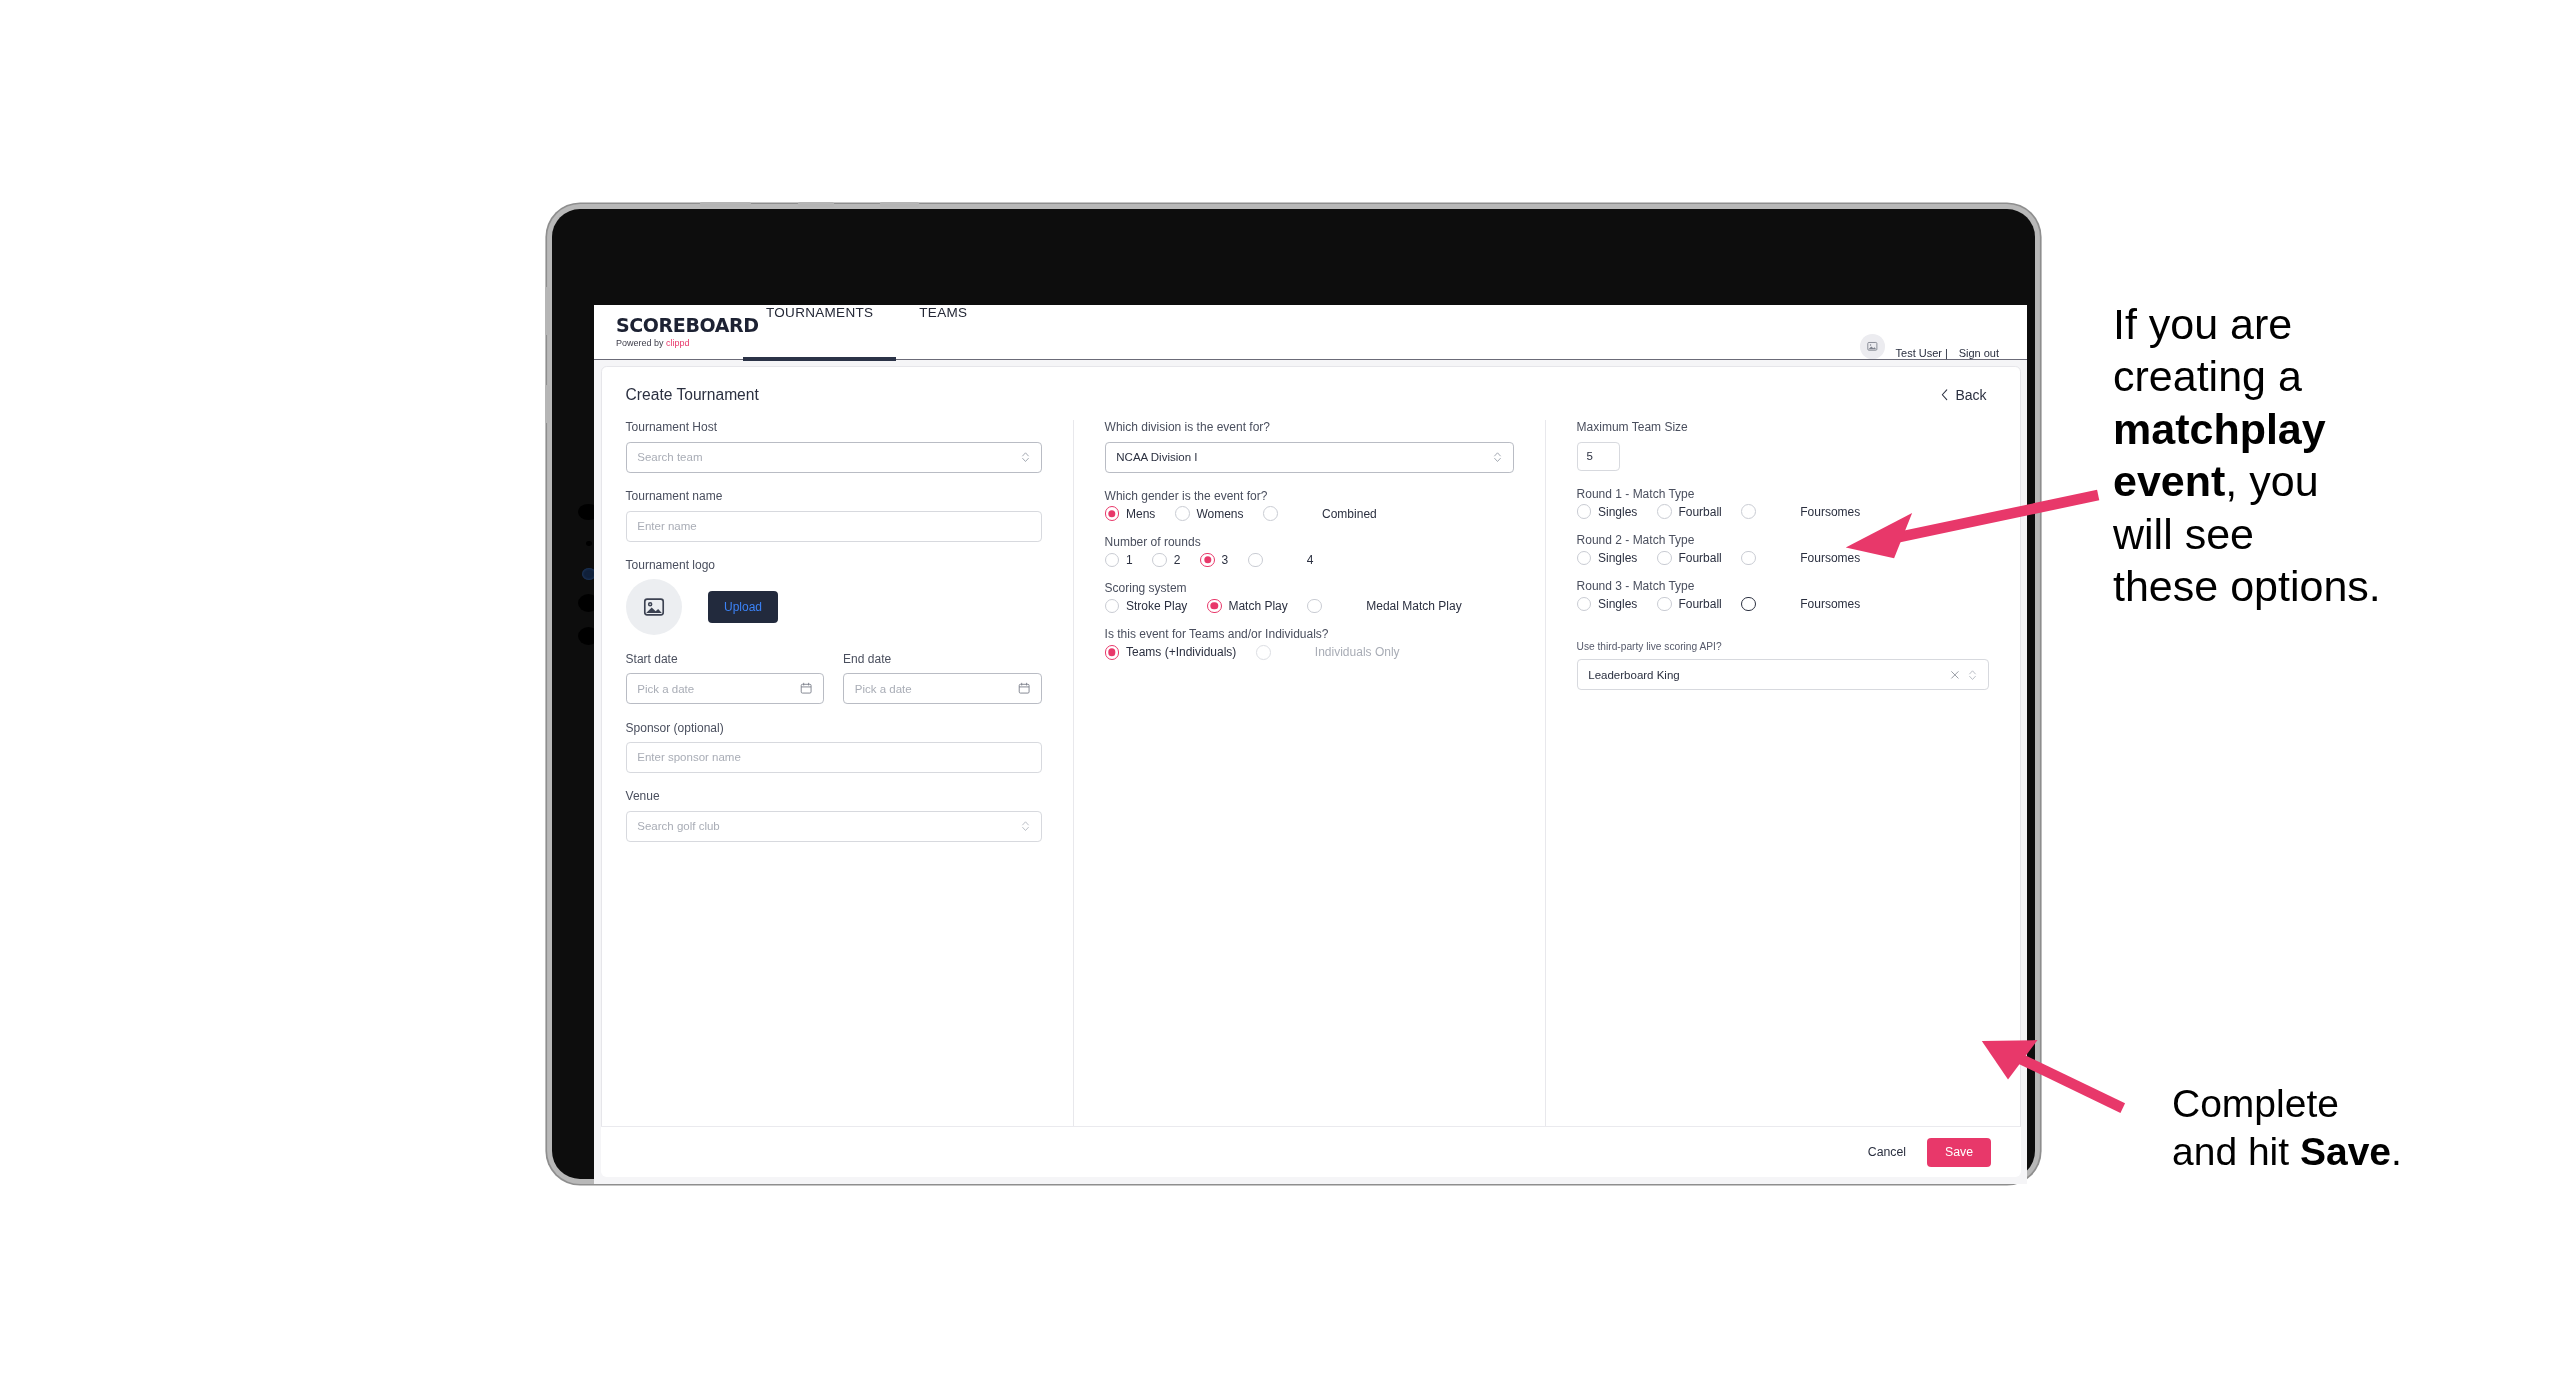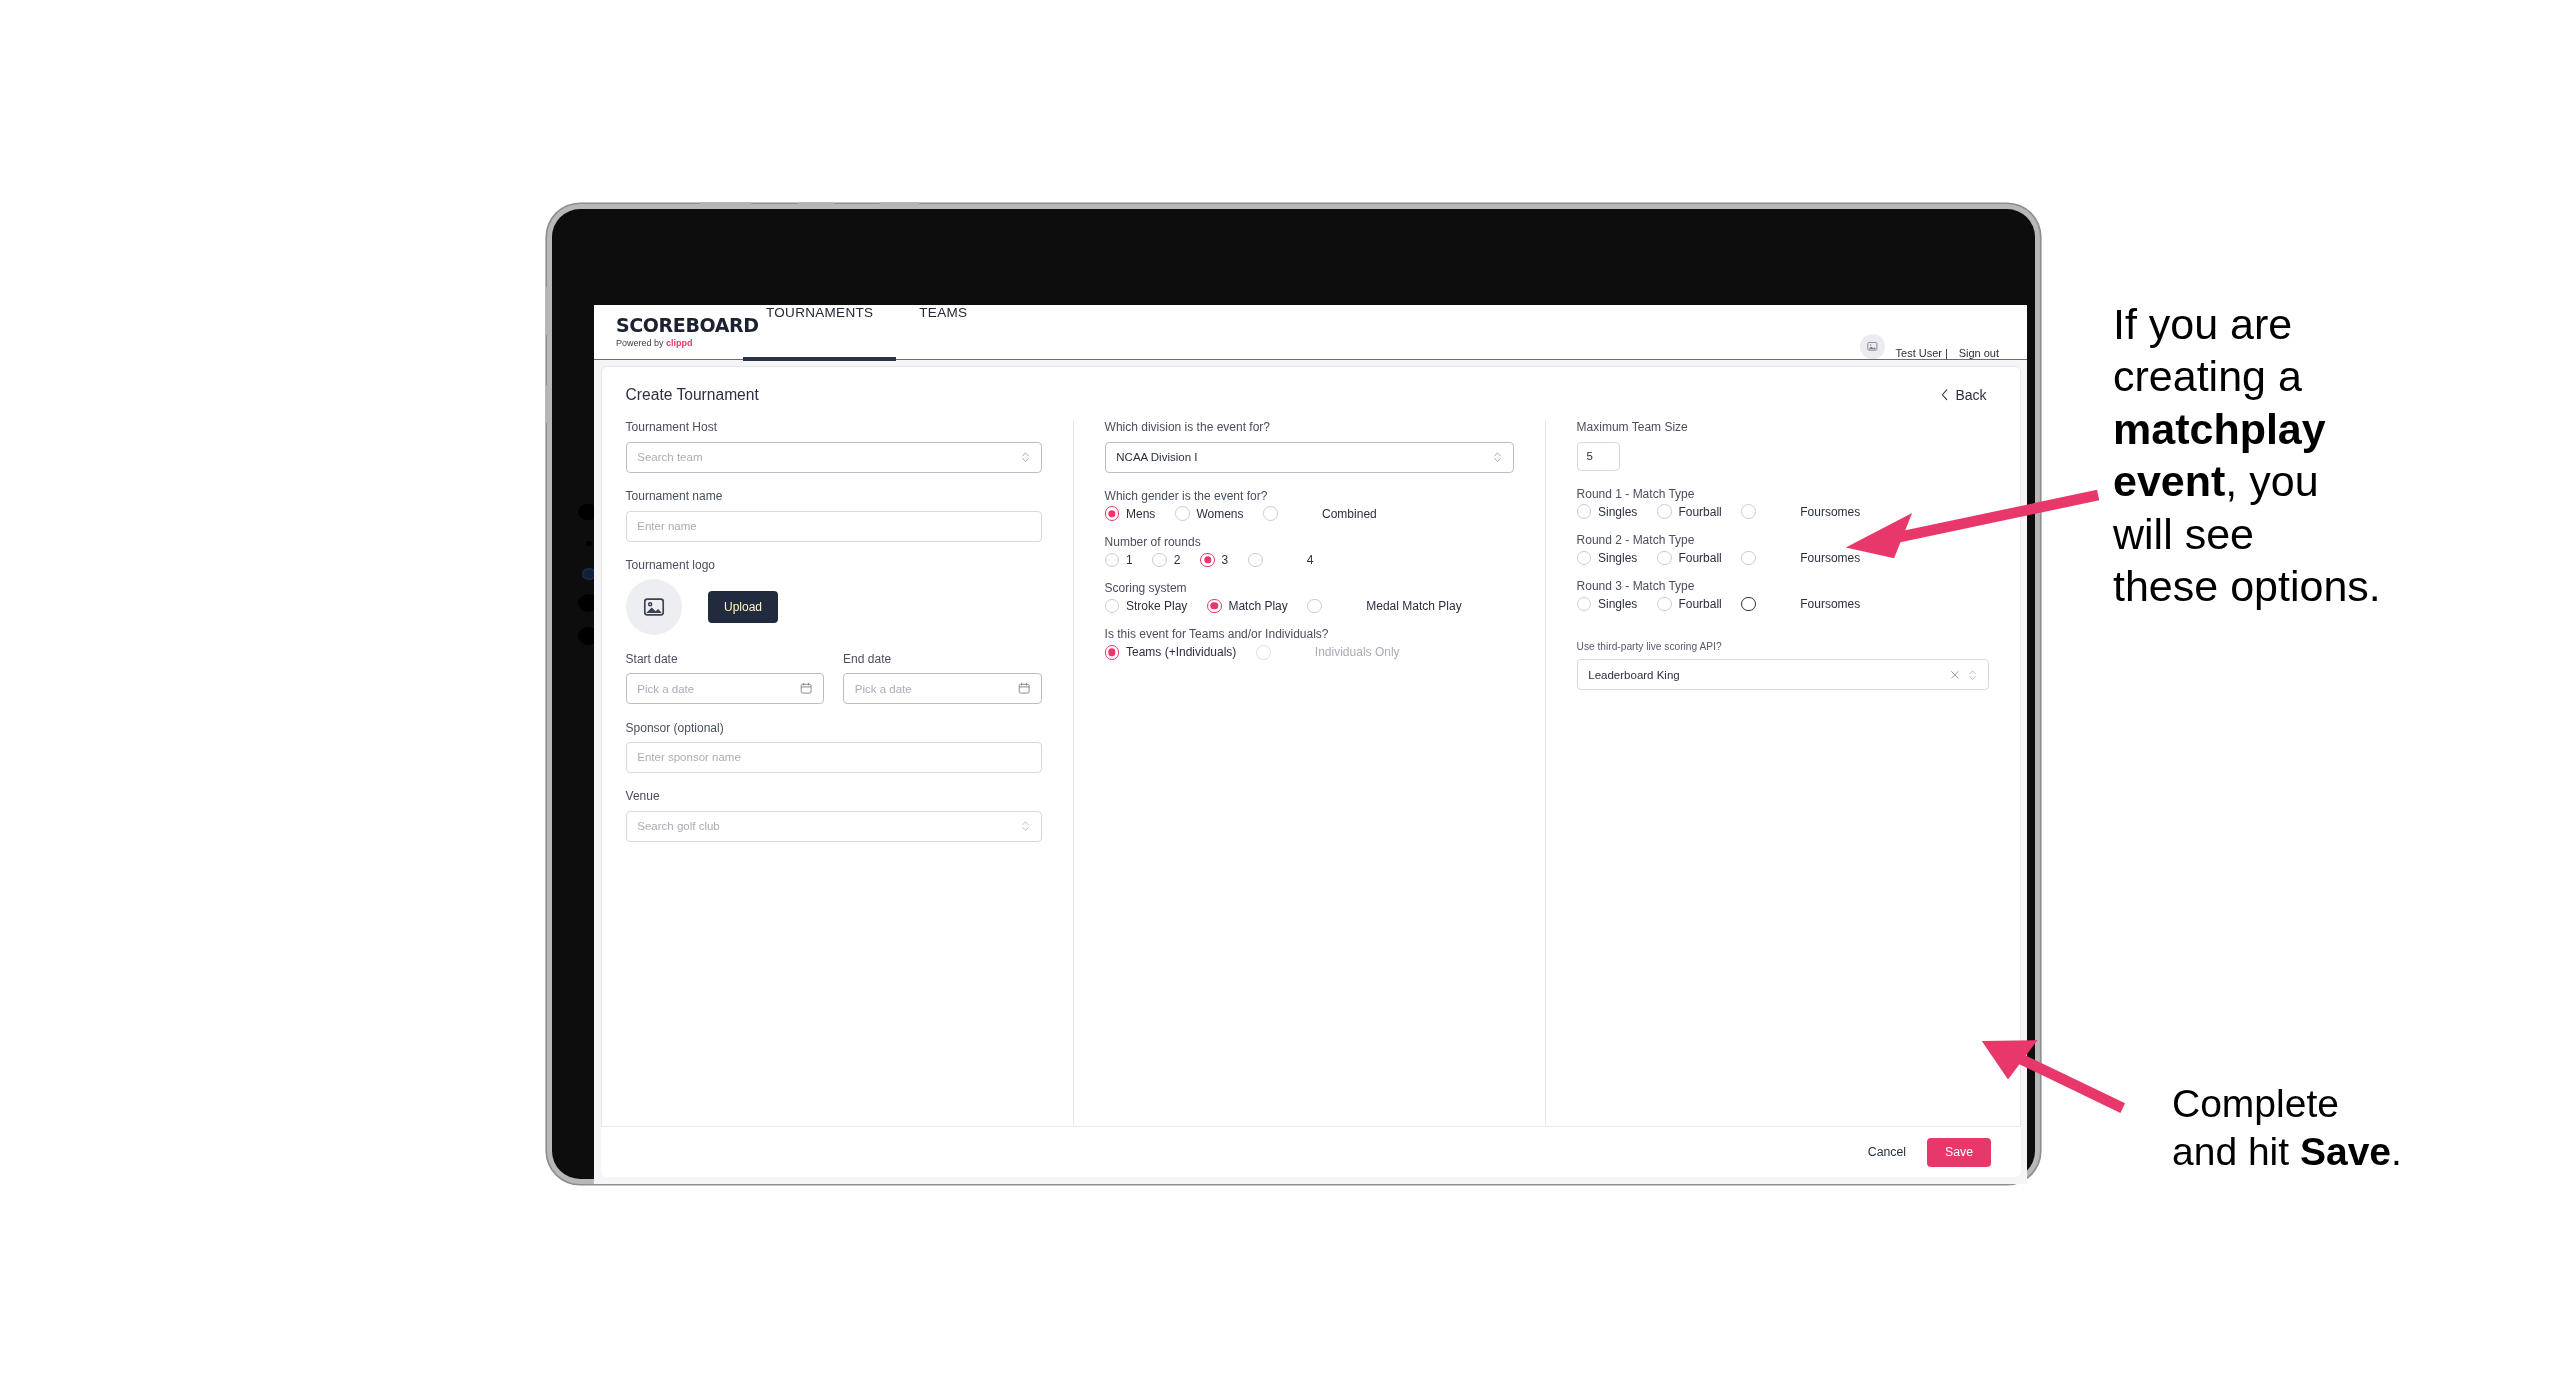--- a/index.html
+++ b/index.html
@@ -73,21 +73,21 @@
     letter-spacing: -0.4px;
     color: #1d2233;
     line-height: 1;
   }
   #brand-sub {
     font-size: 9px;
     color: #3d3d4a;
     margin-top: 3.3px;
     line-height: 1;
   }
-  #brand-sub b { color: #e8386a; font-weight: bold; }
+  #brand-sub b { color: #e8386a; font-weight: normal; }
 
   .nav-tab {
     display: flex; 
     padding: 0 23px;
     font-size: 13.5px;
     color: #242836;
     letter-spacing: 0.3px;
     cursor: pointer;
     position: relative;
   }
@@ -177,21 +177,21 @@
     color: #8e929c;
   }
 
   #logo-row { display: flex; align-items: center; gap: 26px; margin-top: 3.3px; }
   #logo-circle {
     width: 56px; height: 56px; border-radius: 50%;
     background: #eceef1;
     display: flex; align-items: center; justify-content: center;
   }
   #upload-btn {
-    background: #222a3d; color: #fef9c3;
+    background: #222a3d; color: #3b82f6;
     font-size: 12px;
     padding: 9px 16.4px;
     border-radius: 4.1px;
     cursor: pointer;
   }
 
   .date-row { display: flex; gap: 19px; }
   .date-col { flex: 1; }
 
   

